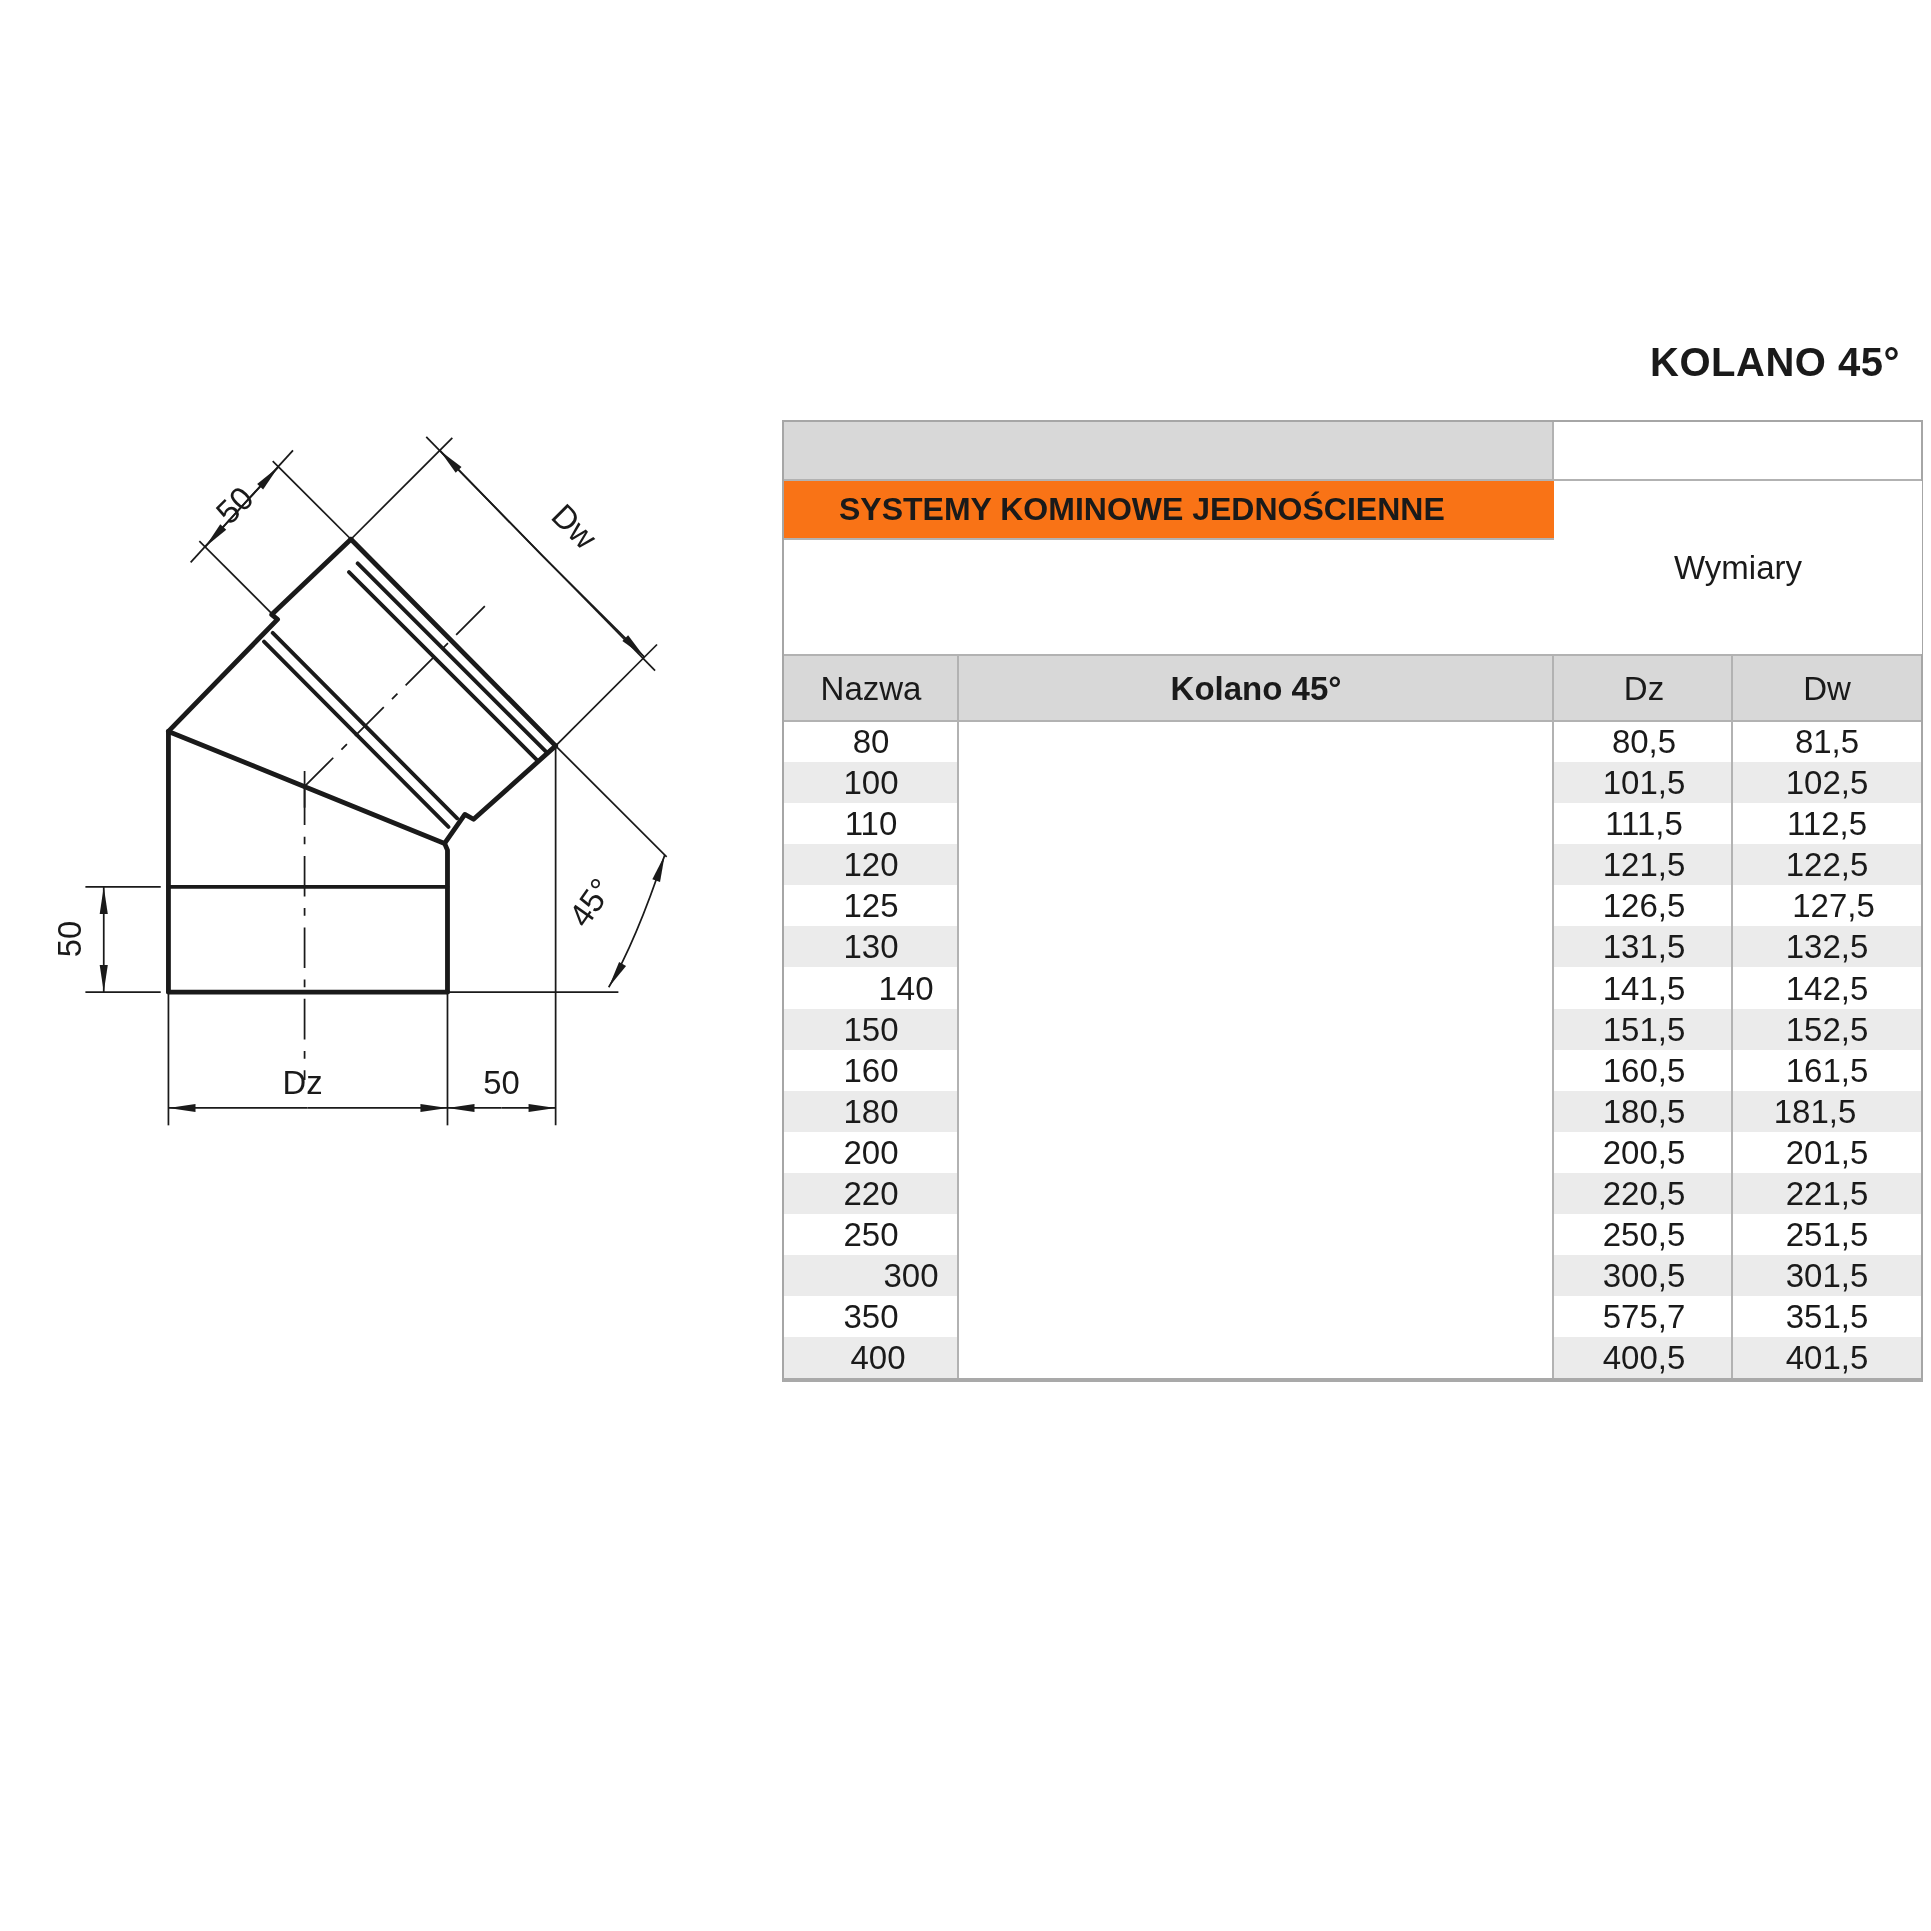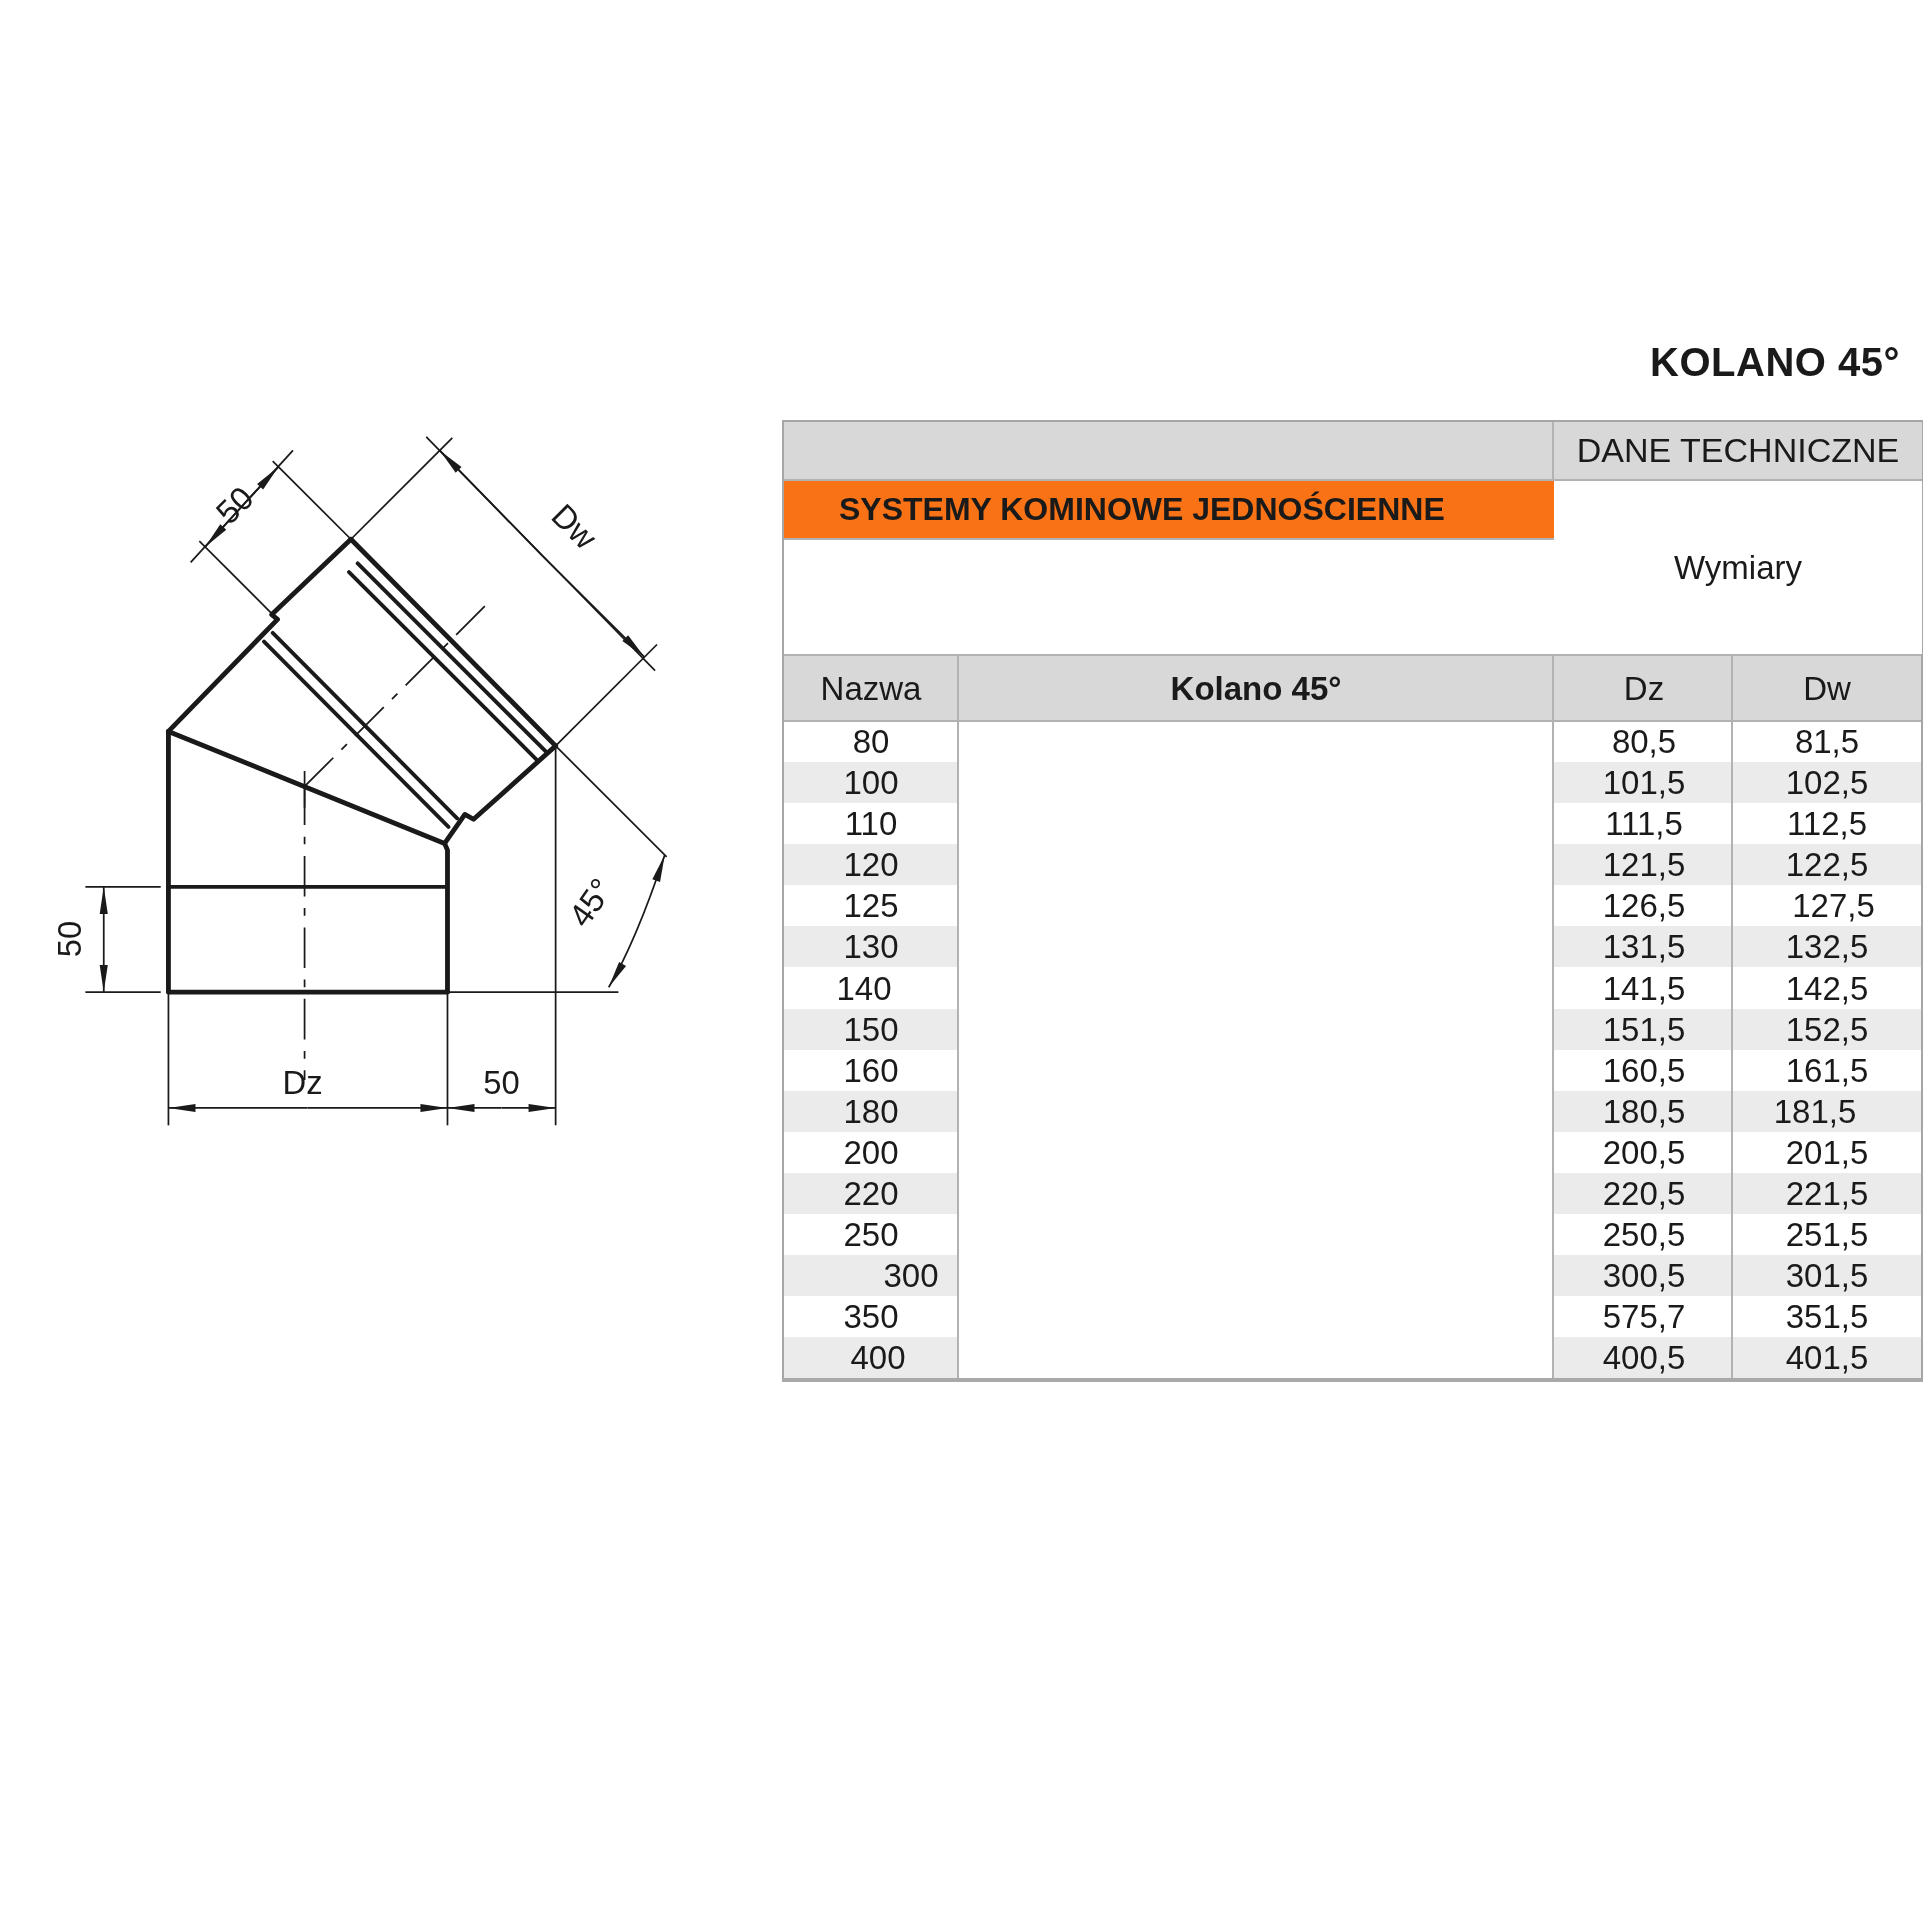--- a/index.html
+++ b/index.html
@@ -140,21 +140,21 @@
           <span class="dcell" style="left: 0px; width: 174px;">125</span>
           <span class="dcell" style="left: 770px; width: 180px;">126,5</span>
           <span class="dcell" style="left: 949px; width: 201px; border-radius: 9px;">127,5</span>
         </div>
         <div class="drow" style="top: 504px; background: rgb(235, 235, 235);">
           <span class="dcell" style="left: 0px; width: 174px;">130</span>
           <span class="dcell" style="left: 770px; width: 180px;">131,5</span>
           <span class="dcell" style="left: 949px; width: 188px;">132,5</span>
         </div>
         <div class="drow" style="top: 546px; background: rgb(255, 255, 255);">
-          <span class="dcell" style="left: 0px; width: 160px;">140</span>
+          <span class="dcell" style="left: 0px; width: 160px; padding-left: 42px;">140</span>
           <span class="dcell" style="left: 770px; width: 180px;">141,5</span>
           <span class="dcell" style="left: 949px; width: 188px;">142,5</span>
         </div>
         <div class="drow" style="top: 587px; background: rgb(235, 235, 235);">
           <span class="dcell" style="left: 0px; width: 174px;">150</span>
           <span class="dcell" style="left: 770px; width: 180px;">151,5</span>
           <span class="dcell" style="left: 949px; width: 188px;">152,5</span>
         </div>
         <div class="drow" style="top: 628px; background: rgb(255, 255, 255);">
           <span class="dcell" style="left: 0px; width: 174px;">160</span>
@@ -194,21 +194,20 @@
         <div class="drow" style="top: 915px; background: rgb(235, 235, 235);">
           <span class="dcell" style="left: 0px; width: 188px;">400</span>
           <span class="dcell" style="left: 770px; width: 180px;">400,5</span>
           <span class="dcell" style="left: 949px; width: 188px;">401,5</span>
         </div>
       </div>
 
     <div id="kolano-body"></div>
 
     <div class="cell gray" style="left:0;top:0;width:770px;height:57px;"></div>
-    <div class="cell gray" id="cell-r1-right" style="left:770px;top:0;width:368px;height:57px;">DANE TECHNICZNE</div>
 
     <div class="cell" id="cell-r2-left" style="left:0;top:59px;width:770px;height:57px;">SYSTEMY KOMINOWE JEDNOŚCIENNE</div>
     <div class="cell" id="cell-wymiary" style="left:770px;top:59px;width:368px;height:173px;">Wymiary</div>
     <div class="cell" style="left:0;top:118px;width:770px;height:114px;background:#ffffff;"></div>
 
     <div class="cell gray hcell" style="left:0;top:234px;width:174px;height:65px;">Nazwa</div>
     <div class="cell gray hcell" style="left:174px;top:234px;width:596px;height:65px;font-weight:bold;">Kolano 45°</div>
     <div class="cell gray hcell" style="left:770px;top:234px;width:180px;height:65px;">Dz</div>
     <div class="cell gray hcell" style="left:949px;top:234px;width:188px;height:65px;">Dw</div>
 

